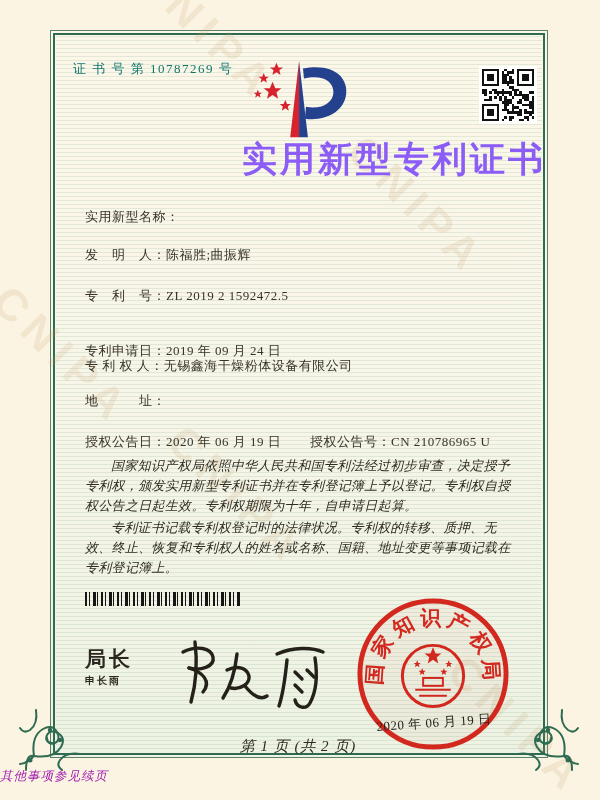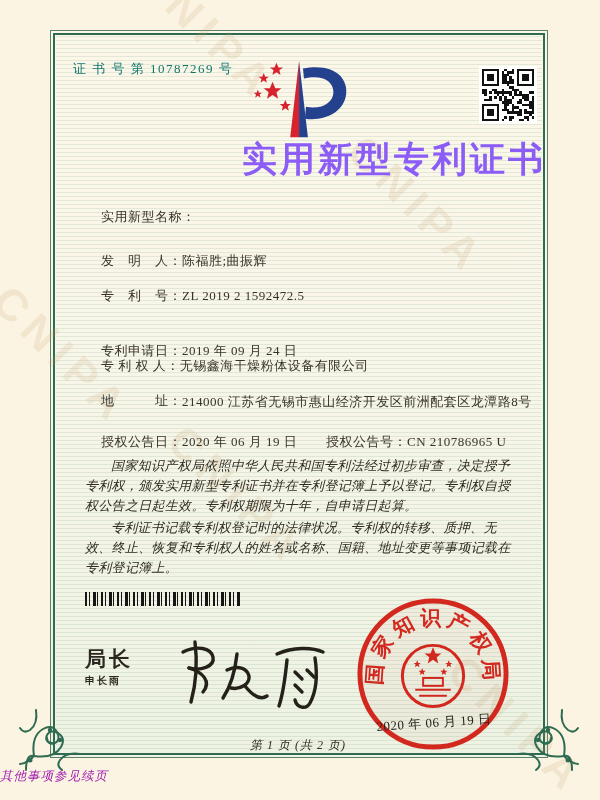--- a/index.html
+++ b/index.html
@@ -18,41 +18,41 @@
       transform:rotate(45deg);white-space:nowrap;}
   
   .content{position:absolute;inset:0;z-index:2;}
   .cert-no{position:absolute;left:73px;top:60px;font-size:13px;letter-spacing:1.5px;color:#0f766e;}
   .logo{position:absolute;left:248px;top:56px;width:108px;height:86px;}
   .qr{position:absolute;left:479px;top:66px;width:58px;height:58px;background:#fff;padding:3px;box-sizing:border-box;}
   .qr svg{width:100%;height:100%;display:block;}
   .title{position:absolute;left:50px;top:136px;width:496px;text-align:right;
          font-size:35px;font-weight:bold;letter-spacing:3px;color:#8b5cf6;}
   .frow{position:absolute;left:85px;display:flex;font-size:13px;line-height:18px;}
-  .flabel{white-space:pre;letter-spacing:.5px;flex:none;margin-left:16px;}
+  .flabel{white-space:pre;letter-spacing:.5px;flex:none;}
   .fvalue{letter-spacing:.5px;}
-  .r0{top:208px}.r1{top:252px}.r2{top:287px}.r3{top:342px}.r4{top:357px}
+  .r0{top:208px}.r1{top:246px}.r2{top:287px}.r3{top:342px}.r4{top:357px}
   .r5{top:392px}.r5 .fvalue{width:352px;line-height:19px;}
   .r6a{top:433px}.r6b{top:433px;left:310px;}
   .paras{position:absolute;left:85px;top:456px;width:432px;font-size:13px;
          line-height:20px;font-style:italic;color:#2e2a22;}
   .paras p{margin:0 0 2px;text-indent:2em;letter-spacing:.3px;}
   .barcode{position:absolute;left:85px;top:592px;width:156px;height:14px;
            background:repeating-linear-gradient(90deg,
              #161616 0 2px,transparent 2px 4px,#161616 4px 5px,transparent 5px 8px,
              #161616 8px 11px,transparent 11px 12px,#161616 12px 13px,transparent 13px 16px);}
   .director-title{position:absolute;left:85px;top:645px;font-size:21px;font-weight:600;letter-spacing:3px;color:#2c2820;}
   .director-name{position:absolute;left:85px;top:674px;font-size:10px;font-weight:600;letter-spacing:2px;color:#2c2820;}
   .sig{position:absolute;left:165px;top:626px;width:170px;height:90px;}
   .seal{position:absolute;left:354px;top:595px;width:158px;height:158px;z-index:3;}
   .seal-date{position:absolute;left:10px;top:119px;width:140px;text-align:center;
              font-size:13px;letter-spacing:.5px;color:#26231d;transform:rotate(-4deg);
              font-style:normal;z-index:4;}
   .page-ind{position:absolute;left:50px;top:737px;width:496px;text-align:center;
-            font-size:12px;font-style:italic;letter-spacing:1px;color:#2e2a22;}
+            font-size:15px;font-style:italic;letter-spacing:1px;color:#2e2a22;}
   .note{position:absolute;left:0;top:768px;width:507px;text-align:left;
         font-size:12.5px;font-style:italic;letter-spacing:1px;color:#a21caf;}
   .flourish{position:absolute;width:86px;height:86px;z-index:2;}
   .fl-br{left:498px;top:690px;}
   .fl-bl{left:14px;top:690px;transform:scaleX(-1);}
 </style>
 </head>
 <body>
 
 <div class="page">
@@ -282,21 +282,20 @@
     <div class="frow r3">
       <span class="flabel">专利申请日：</span>
       <span class="fvalue">2019 年 09 月 24 日</span>
     </div>
     <div class="frow r4">
       <span class="flabel">专 利 权 人：</span>
       <span class="fvalue">无锡鑫海干燥粉体设备有限公司</span>
     </div>
     <div class="frow r5">
       <span class="flabel">地　　　址：</span>
-      <span class="fvalue">214000 江苏省无锡市惠山经济开发区前洲配套区龙潭路8号</span>
     </div>
     <div class="frow r6a">
       <span class="flabel">授权公告日：</span>
       <span class="fvalue">2020 年 06 月 19 日</span>
     </div>
     <div class="frow r6b">
       <span class="flabel">授权公告号：</span>
       <span class="fvalue">CN 210786965 U</span>
     </div>
 

